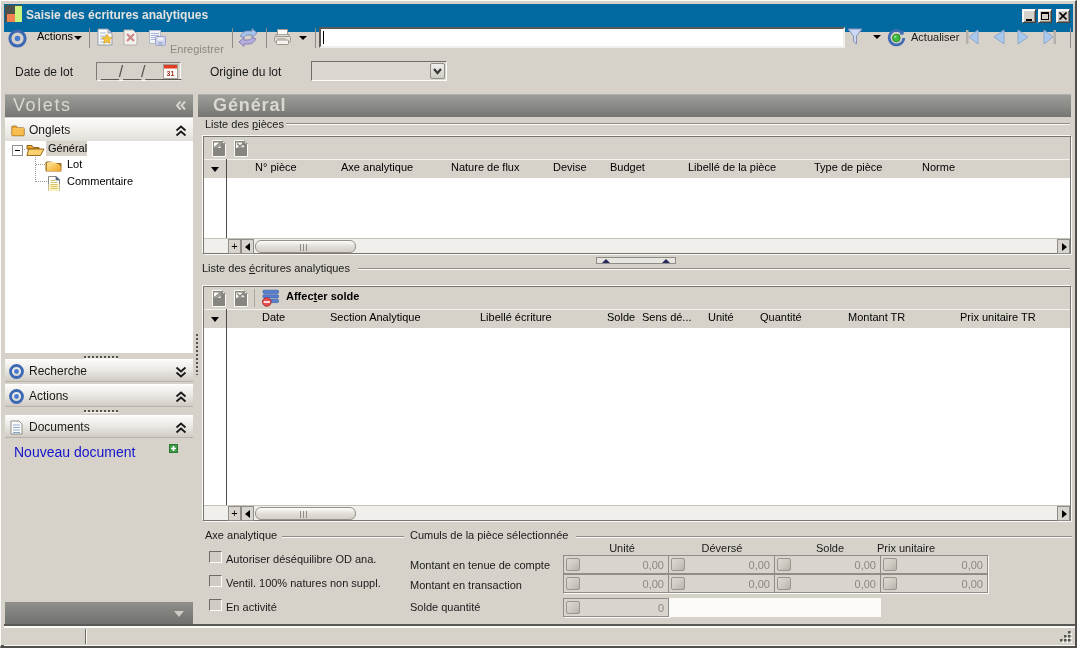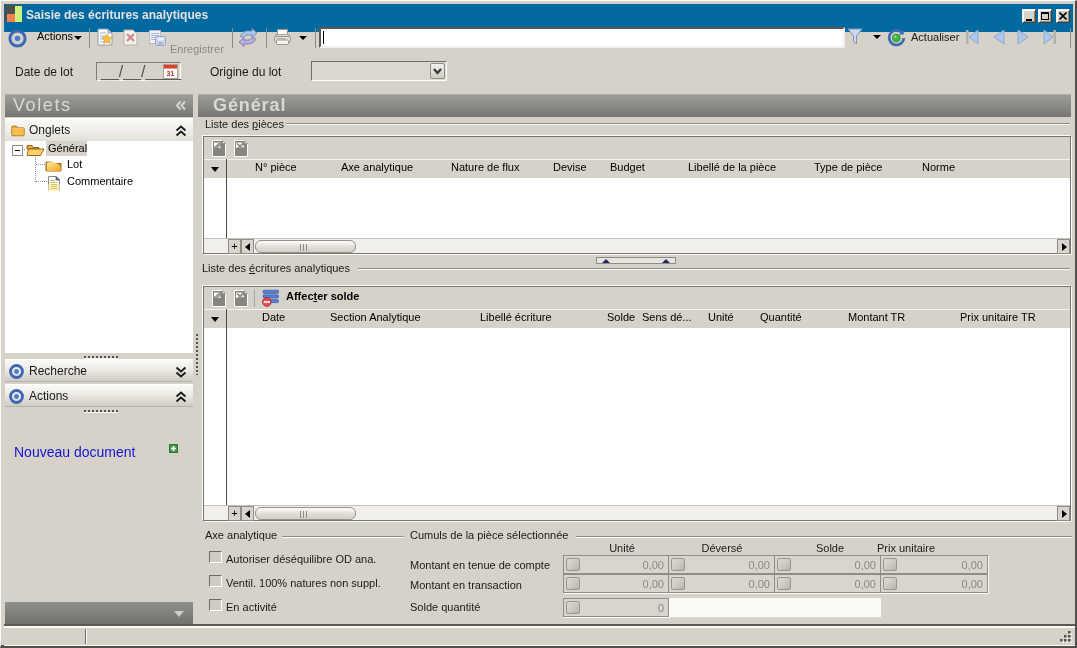--- a/index.html
+++ b/index.html
@@ -278,20 +278,30 @@
     <svg style="position:absolute;left:4px;top:4px" width="15" height="15" viewBox="0 0 15 15">
       <circle cx="7.5" cy="7.5" r="6" fill="none" stroke="#3c68b4" stroke-width="2.8"></circle>
       <circle cx="7.5" cy="7.5" r="2.4" fill="#4a7ad0"></circle>
     </svg>
     <div class="txt">Actions</div>
     <svg style="position:absolute;right:6px;top:6px" width="12" height="12" viewBox="0 0 12 12">
       <path d="M1.5 5.5 L6 1.5 l4.5 4 M1.5 10.5 L6 6.5 l4.5 4" fill="none" stroke="#1a1a1a" stroke-width="1.8"></path>
     </svg>
   </div>
   <div class="gripdots abs" style="left:83px;top:409px"></div>
+  <div class="sechdr abs" style="top:414px">
+    <svg style="position:absolute;left:5px;top:4px" width="13" height="15" viewBox="0 0 13 15">
+      <path d="M1 1 h8 l3 3 v10 h-11 z" fill="#fdfdfb" stroke="#8f8d87"></path>
+      <path d="M3 5h7M3 7.5h7M3 10h7M3 12.5h7" stroke="#8aa8d0" stroke-width="1"></path>
+    </svg>
+    <div class="txt">Documents</div>
+    <svg style="position:absolute;right:6px;top:6px" width="12" height="12" viewBox="0 0 12 12">
+      <path d="M1.5 5.5 L6 1.5 l4.5 4 M1.5 10.5 L6 6.5 l4.5 4" fill="none" stroke="#1a1a1a" stroke-width="1.8"></path>
+    </svg>
+  </div>
   <div class="abs" style="left:13px;top:443px;font-size:14px;color:#1414cc">Nouveau document</div>
   <svg class="abs" style="left:168px;top:443px" width="9" height="9" viewBox="0 0 9 9">
     <rect x="0.5" y="0.5" width="8" height="8" fill="#3f9949" stroke="#2a7a33"></rect>
     <path d="M4.5 2 v5 M2 4.5 h5" stroke="#fff" stroke-width="1.6"></path>
   </svg>
   <div id="darkbar" class="abs">
       <div class="tri"></div>
     </div>
 
   <div class="abs" style="left:195px;top:333px;width:2px;height:41px;background:repeating-linear-gradient(180deg,#55534d 0 2px,rgba(0,0,0,0) 2px 4px)"></div>

